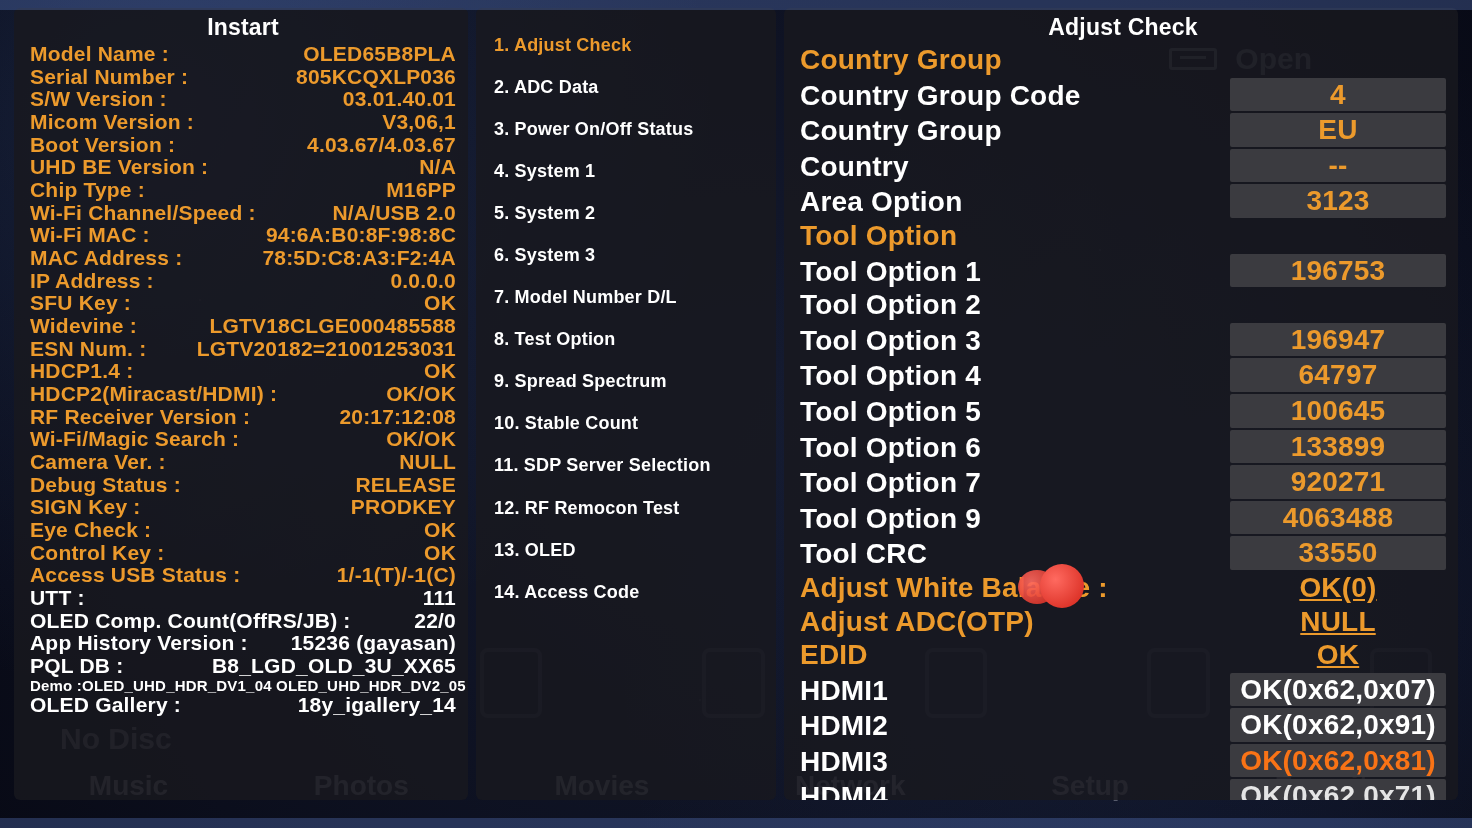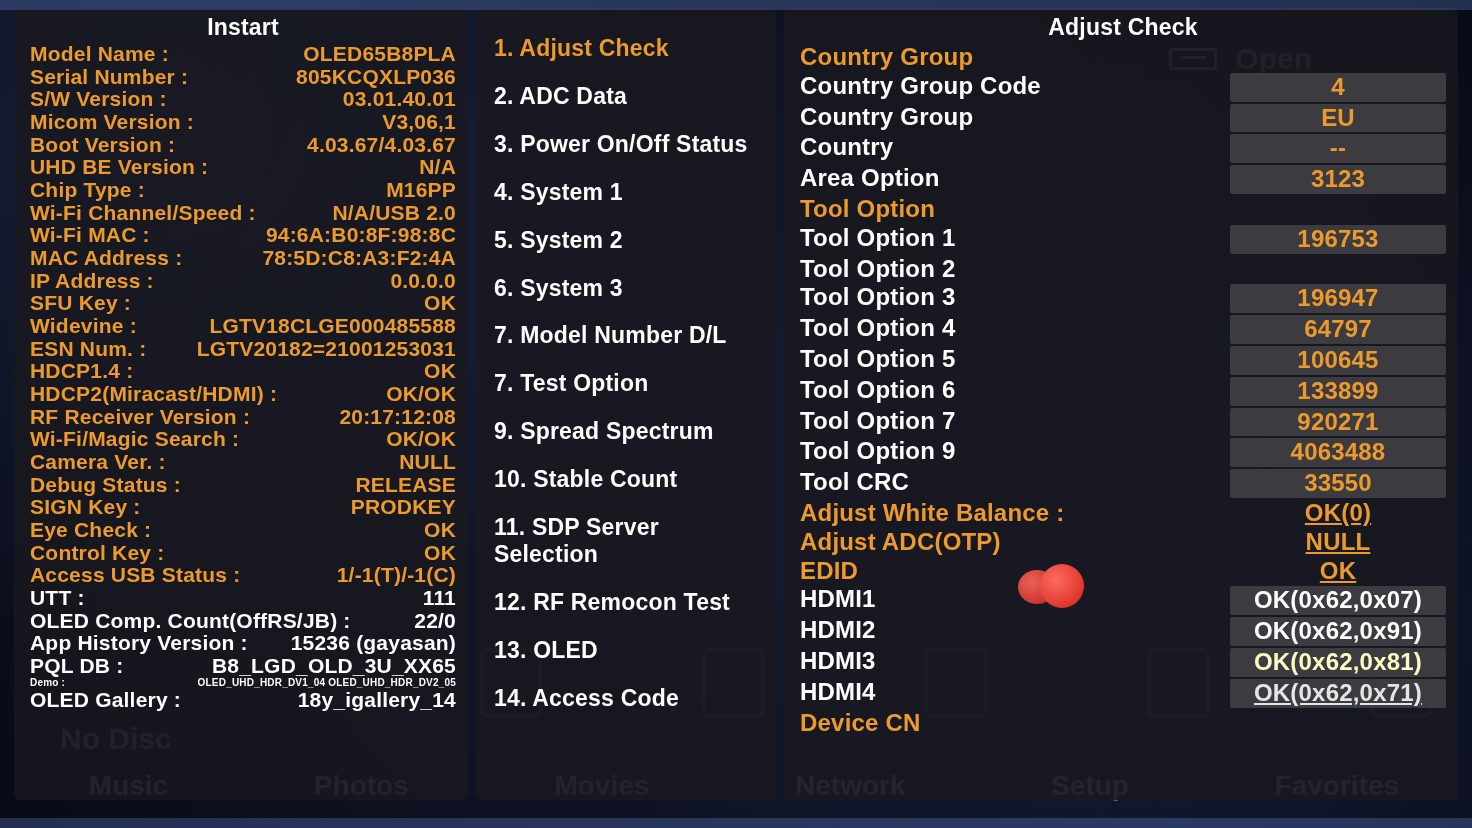--- a/index.html
+++ b/index.html
@@ -57,31 +57,31 @@
     text-align:center; margin-bottom:2px;
   }
 
   
   .info-row { display:flex; justify-content:space-between; align-items:baseline;
               font-size:21px; line-height:1.08; }
   .info-row.o .lbl, .info-row.o .val { color:#ec9a2c; }
   .info-row.w .lbl, .info-row.w .val { color:#fff; }
   .info-row .lbl { white-space:nowrap; }
   .info-row .val { white-space:nowrap; text-align:right; }
-  .info-row.xsmall { font-size:10px; }
+  .info-row.xsmall { font-size:15px; }
 
   
   .menu { margin-top:2px; }
-  .menu-item { font-size:23px; line-height:1.17; color:#fff; font-weight:600;
+  .menu-item { font-size:18px; line-height:1.17; color:#fff; font-weight:600;
                padding:0 2px; cursor:pointer;margin-top:21px; }
   .menu-item.sel { color:#ec9a2c; }
 
   
   .ac-list { margin-top:2px; }
-  .ac-row { display:flex; align-items:flex-start; font-size:24px; line-height:1.20; }
+  .ac-row { display:flex; align-items:flex-end; font-size:28px; line-height:1.20; }
   .ac-row .albl { flex:0 0 430px; color:#fff; font-weight:600; }
   .ac-row.hdr .albl { color:#ec9a2c; }
   .ac-row .aval { flex:1 1 auto; text-align:center; font-weight:700; }
   .ac-row .aval.boxed {
     background:#3b3b40; color:#ec9a2c;
     border-radius:2px;
     margin:1px 0;
   }
   .ac-row .aval.plain-orange { color:#ec9a2c;text-decoration:underline; }
 
@@ -284,21 +284,21 @@
 
   <div class="panel col-mid">
     <div class="menu" id="mid-menu">
         <div class="menu-item sel">1. Adjust Check</div>
         <div class="menu-item">2. ADC Data</div>
         <div class="menu-item">3. Power On/Off Status</div>
         <div class="menu-item">4. System 1</div>
         <div class="menu-item">5. System 2</div>
         <div class="menu-item">6. System 3</div>
         <div class="menu-item">7. Model Number D/L</div>
-        <div class="menu-item">7. Test Option</div>
+        <div class="menu-item">8. Test Option</div>
         <div class="menu-item">9. Spread Spectrum</div>
         <div class="menu-item">10. Stable Count</div>
         <div class="menu-item">11. SDP Server Selection</div>
         <div class="menu-item">12. RF Remocon Test</div>
         <div class="menu-item">13. OLED</div>
         <div class="menu-item">14. Access Code</div>
       </div>
   </div>
 
   <div class="panel col-right">
@@ -376,21 +376,21 @@
         <div class="ac-row">
           <span class="albl">HDMI1</span>
           <span class="aval boxed" style="color: rgb(255, 255, 255);">OK(0x62,0x07)</span>
         </div>
         <div class="ac-row">
           <span class="albl">HDMI2</span>
           <span class="aval boxed" style="color: rgb(255, 255, 255);">OK(0x62,0x91)</span>
         </div>
         <div class="ac-row">
           <span class="albl">HDMI3</span>
-          <span class="aval boxed" style="color: #fef9c3;">OK(0x62,0x81)</span>
+          <span class="aval boxed" style="color: #f97316;">OK(0x62,0x81)</span>
         </div>
         <div class="ac-row">
           <span class="albl">HDMI4</span>
           <span class="aval boxed" style="color: #e5e5e5; text-decoration: underline;">OK(0x62,0x71)</span>
         </div>
         <div class="ac-row hdr">
           <span class="albl">Device CN</span>
         </div>
       </div>
   </div>

